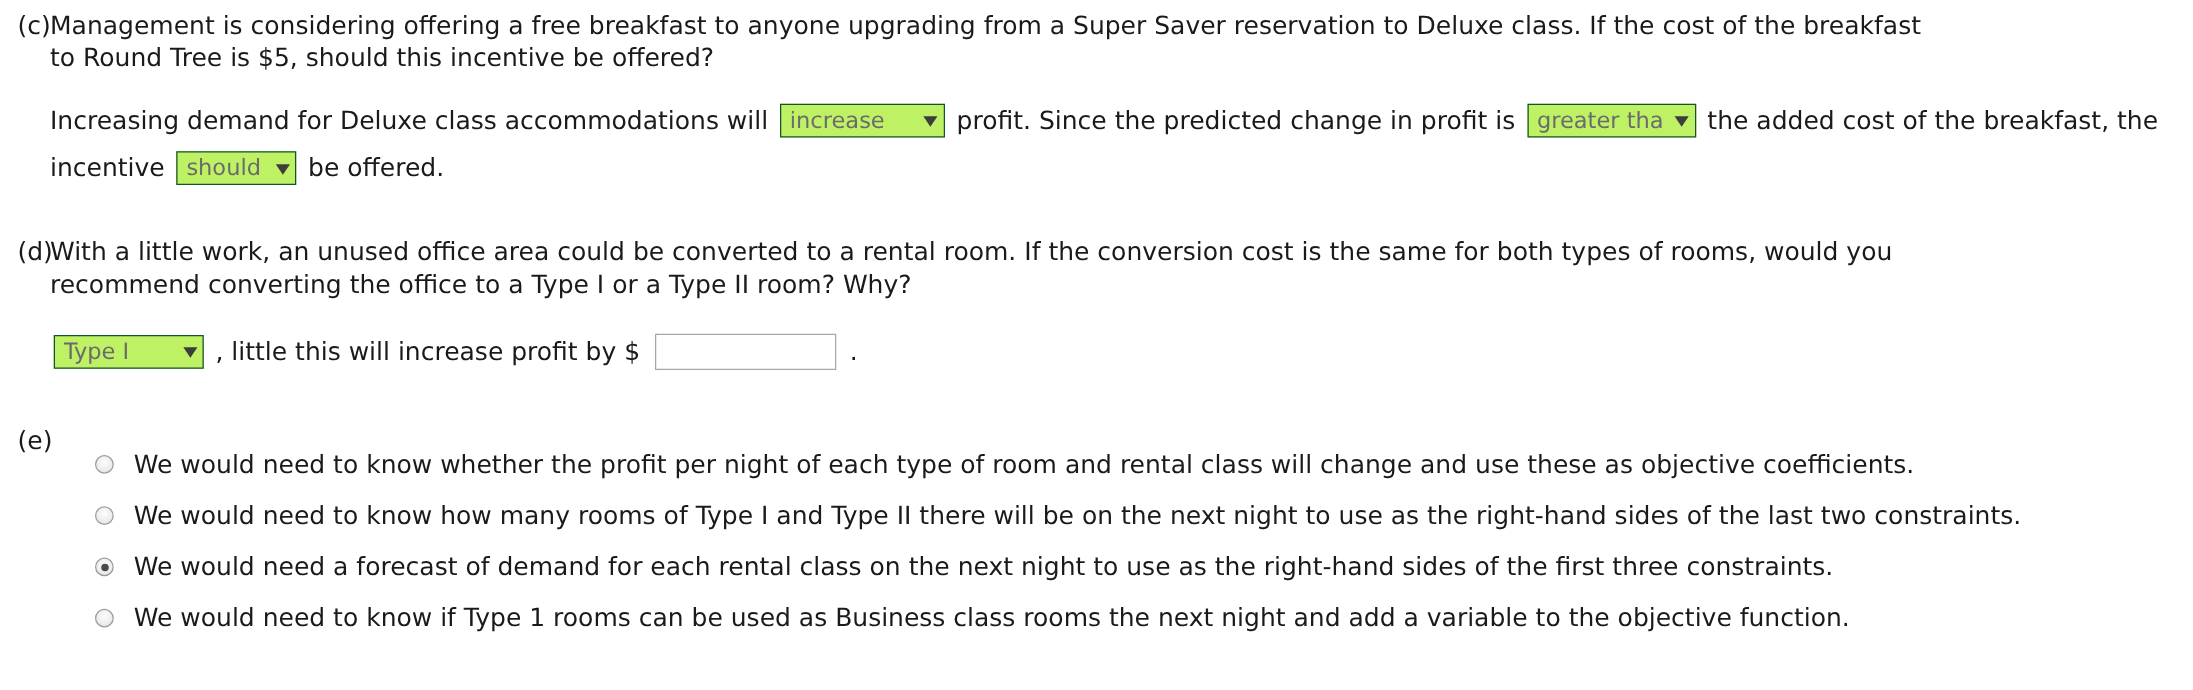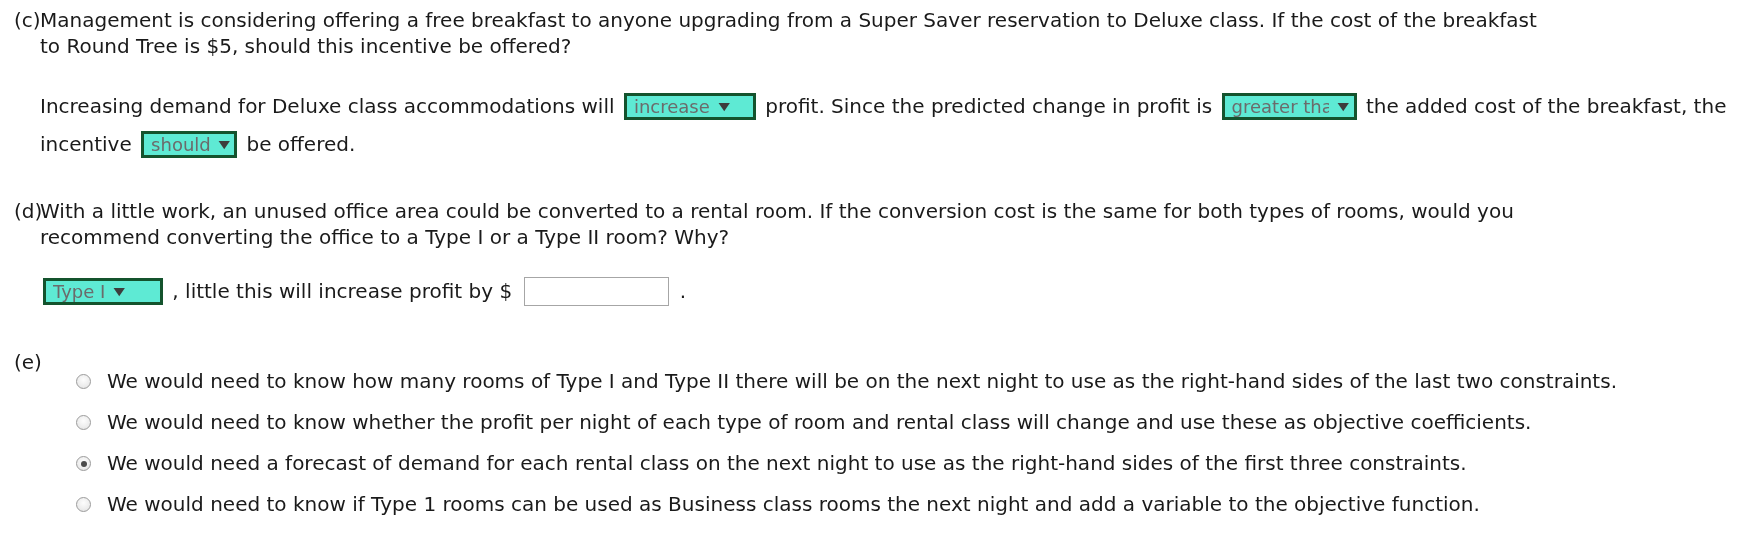--- a/index.html
+++ b/index.html
@@ -47,33 +47,34 @@
   .qprompt {
     max-width: 1500px;
   }
 
   
   #block-c { margin-top: 0px; }
   #block-d { margin-top: 36px; }
   #block-e { margin-top: 40px; }
 
   .answer-row {
-    margin-top: 28px;
+    margin-top: 18px;
     line-height: 1.9;
   }
   .answer-row.d-row { margin-top: 22px; }
 
   
   .sel {
     display: inline-flex;
     align-items: center;
+    justify-content: space-between;
     vertical-align: middle;
     box-sizing: border-box;
-    border: 3px solid #14532d;
-    background: #5eead4;
+    border: 1px solid #14532d;
+    background: #bef264;
     color: #6b6b6b;
     font-size: 18px;
     font-family: "DejaVu Sans", "Liberation Sans", sans-serif;
     height: 27px;
     padding: 0 6px 0 7px;
     margin: 0 3px;
     position: relative;
     top: -1px;
   }
   .sel .sel-label {
@@ -194,25 +195,25 @@
     </div>
   </div>
 
   <div class="qblock" id="block-e">
     <div class="qlabel">(e)</div>
     <div class="qbody">
 
       <div class="radio-list">
         <div class="radio-item">
           <span class="radio"></span>
+          <span class="radio-label">We would need to know whether the profit per night of each type of room and rental class will change and use these as objective coefficients.</span>
+        </div>
+        <div class="radio-item">
+          <span class="radio"></span>
           <span class="radio-label">We would need to know how many rooms of Type I and Type II there will be on the next night to use as the right-hand sides of the last two constraints.</span>
-        </div>
-        <div class="radio-item">
-          <span class="radio"></span>
-          <span class="radio-label">We would need to know whether the profit per night of each type of room and rental class will change and use these as objective coefficients.</span>
         </div>
         <div class="radio-item">
           <span class="radio checked"></span>
           <span class="radio-label">We would need a forecast of demand for each rental class on the next night to use as the right-hand sides of the first three constraints.</span>
         </div>
         <div class="radio-item">
           <span class="radio"></span>
           <span class="radio-label">We would need to know if Type 1 rooms can be used as Business class rooms the next night and add a variable to the objective function.</span>
         </div>
       </div>

